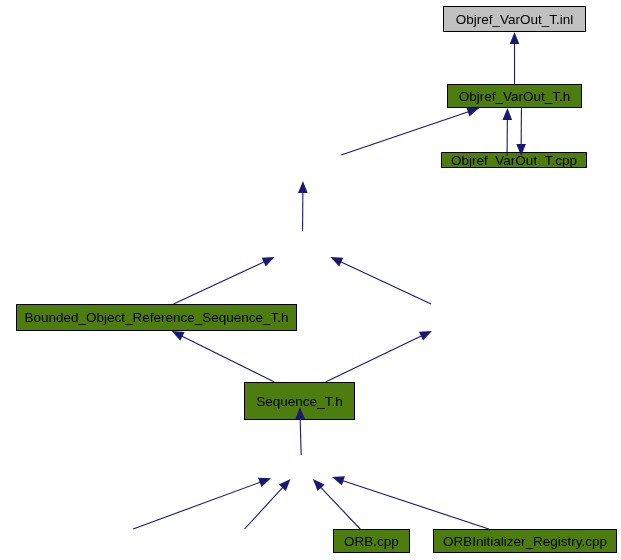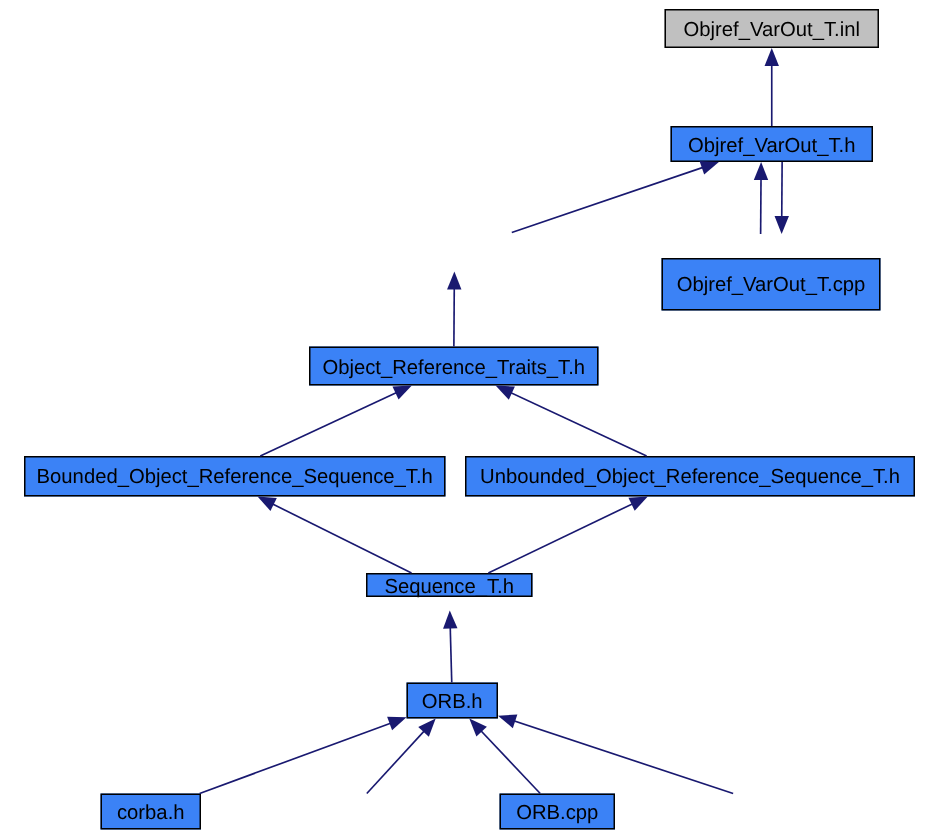--- a/index.html
+++ b/index.html
@@ -8,21 +8,21 @@
     width: 621px;
     height: 560px;
     background: #ffffff;
     font-family: "Liberation Sans", "DejaVu Sans", sans-serif;
     overflow: hidden;
   }
   .node {
     position: absolute;
     box-sizing: border-box;
     border: 1px solid #000000;
-    background: #3b82f6;
+    background: #4d7c0f;
     display: flex;
     align-items: center;
     justify-content: center;
     font-size: 13.5px;
     color: #000000;
     white-space: nowrap;
     z-index: 1;
     cursor: pointer;
   }
   .node.hl { background: #c0c0c0; }
@@ -40,54 +40,45 @@
 <div class="canvas" id="graph-canvas">
 
   <div class="node hl" id="node-objref-varout-inl" style="left:443px;top:6px;width:143px;height:26px">
     <span>Objref_VarOut_T.inl</span>
   </div>
 
   <div class="node" id="node-objref-varout-h" style="left:447px;top:84px;width:135px;height:24px">
     <span>Objref_VarOut_T.h</span>
   </div>
 
-  <div class="node" id="node-objref-varout-cpp" style="left:441px;top:172px;width:146px;height:35px">
+  <div class="node" id="node-objref-varout-cpp" style="left:441px;top:152px;width:146px;height:16px">
     <span>Objref_VarOut_T.cpp</span>
   </div>
 
 
-  <div class="node" id="node-obj-ref-traits" style="left:206px;top:231px;width:193px;height:26px">
-    <span>Object_Reference_Traits_T.h</span>
-  </div>
 
   <div class="node" id="node-bounded-seq" style="left:16px;top:304px;width:281px;height:27px">
     <span>Bounded_Object_Reference_Sequence_T.h</span>
   </div>
 
-  <div class="node" id="node-unbounded-seq" style="left:310px;top:304px;width:300px;height:27px">
-    <span>Unbounded_Object_Reference_Sequence_T.h</span>
-  </div>
 
-  <div class="node" id="node-sequence-t-h" style="left:244px;top:382px;width:111px;height:16px">
+  <div class="node" id="node-sequence-t-h" style="left:244px;top:382px;width:111px;height:38px">
     <span>Sequence_T.h</span>
   </div>
 
-  <div class="node" id="node-orb-h" style="left:271px;top:455px;width:61px;height:24px">
-    <span>ORB.h</span>
-  </div>
 
-  <div class="node" id="node-corba-h" style="left:67px;top:529px;width:67px;height:24px">
-    <span>corba.h</span>
-  </div>
 
 
   <div class="node" id="node-orb-cpp" style="left:333px;top:529px;width:77px;height:24px">
     <span>ORB.cpp</span>
   </div>
 
+  <div class="node" id="node-orbinitializer-registry-cpp" style="left:433px;top:529px;width:184px;height:24px">
+    <span>ORBInitializer_Registry.cpp</span>
+  </div>
 
   <svg id="edge-layer" width="621" height="560" viewBox="0 0 621 560" xmlns="http://www.w3.org/2000/svg">
       <line x1="514.5" y1="84" x2="514.5" y2="38" stroke="#191970" stroke-width="1.1"></line>
       <polygon points="514.5,32 519.3,44 509.7,44" fill="#191970"></polygon>
       <line x1="507.08620689655174" y1="156" x2="507.3758630529806" y2="113.99985731781265" stroke="#191970" stroke-width="1.1"></line>
       <polygon points="507.4172413793103,108 512.134370580901,120.03281729668912 502.5345988724007,119.96661197456153" fill="#191970"></polygon>
       <line x1="521.4172413793103" y1="108" x2="521.1275852228815" y2="150.00014268218735" stroke="#191970" stroke-width="1.1"></line>
       <polygon points="521.0862068965517,156 516.3690776949611,143.9671827033109 525.9688494034613,144.03338802543848" fill="#191970"></polygon>
       <line x1="341.1875" y1="155" x2="473.57010056369916" y2="109.93358278682582" stroke="#191970" stroke-width="1.1"></line>
       <polygon points="479.25,108 469.4370673568589,116.41108512269234 466.3433348979376,107.32324602461095" fill="#191970"></polygon>

